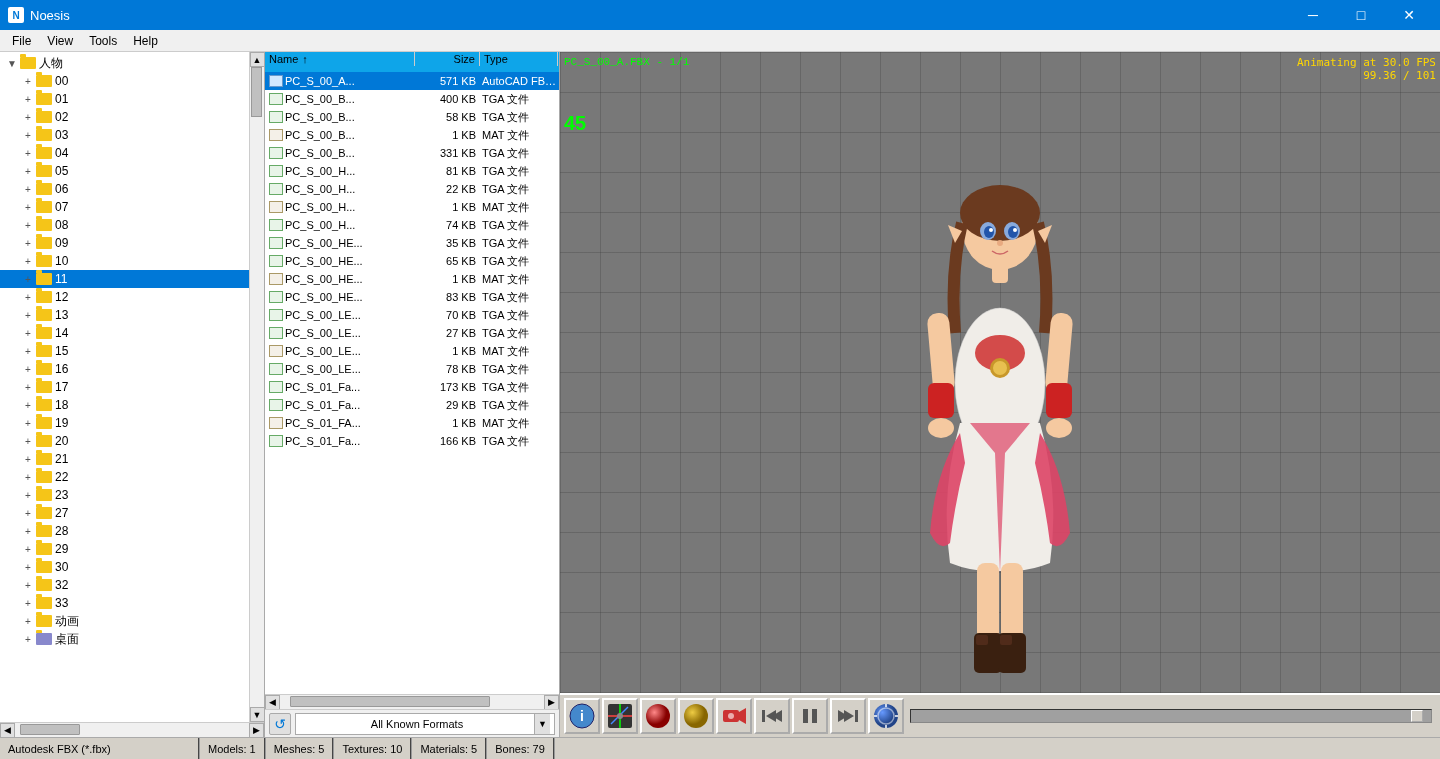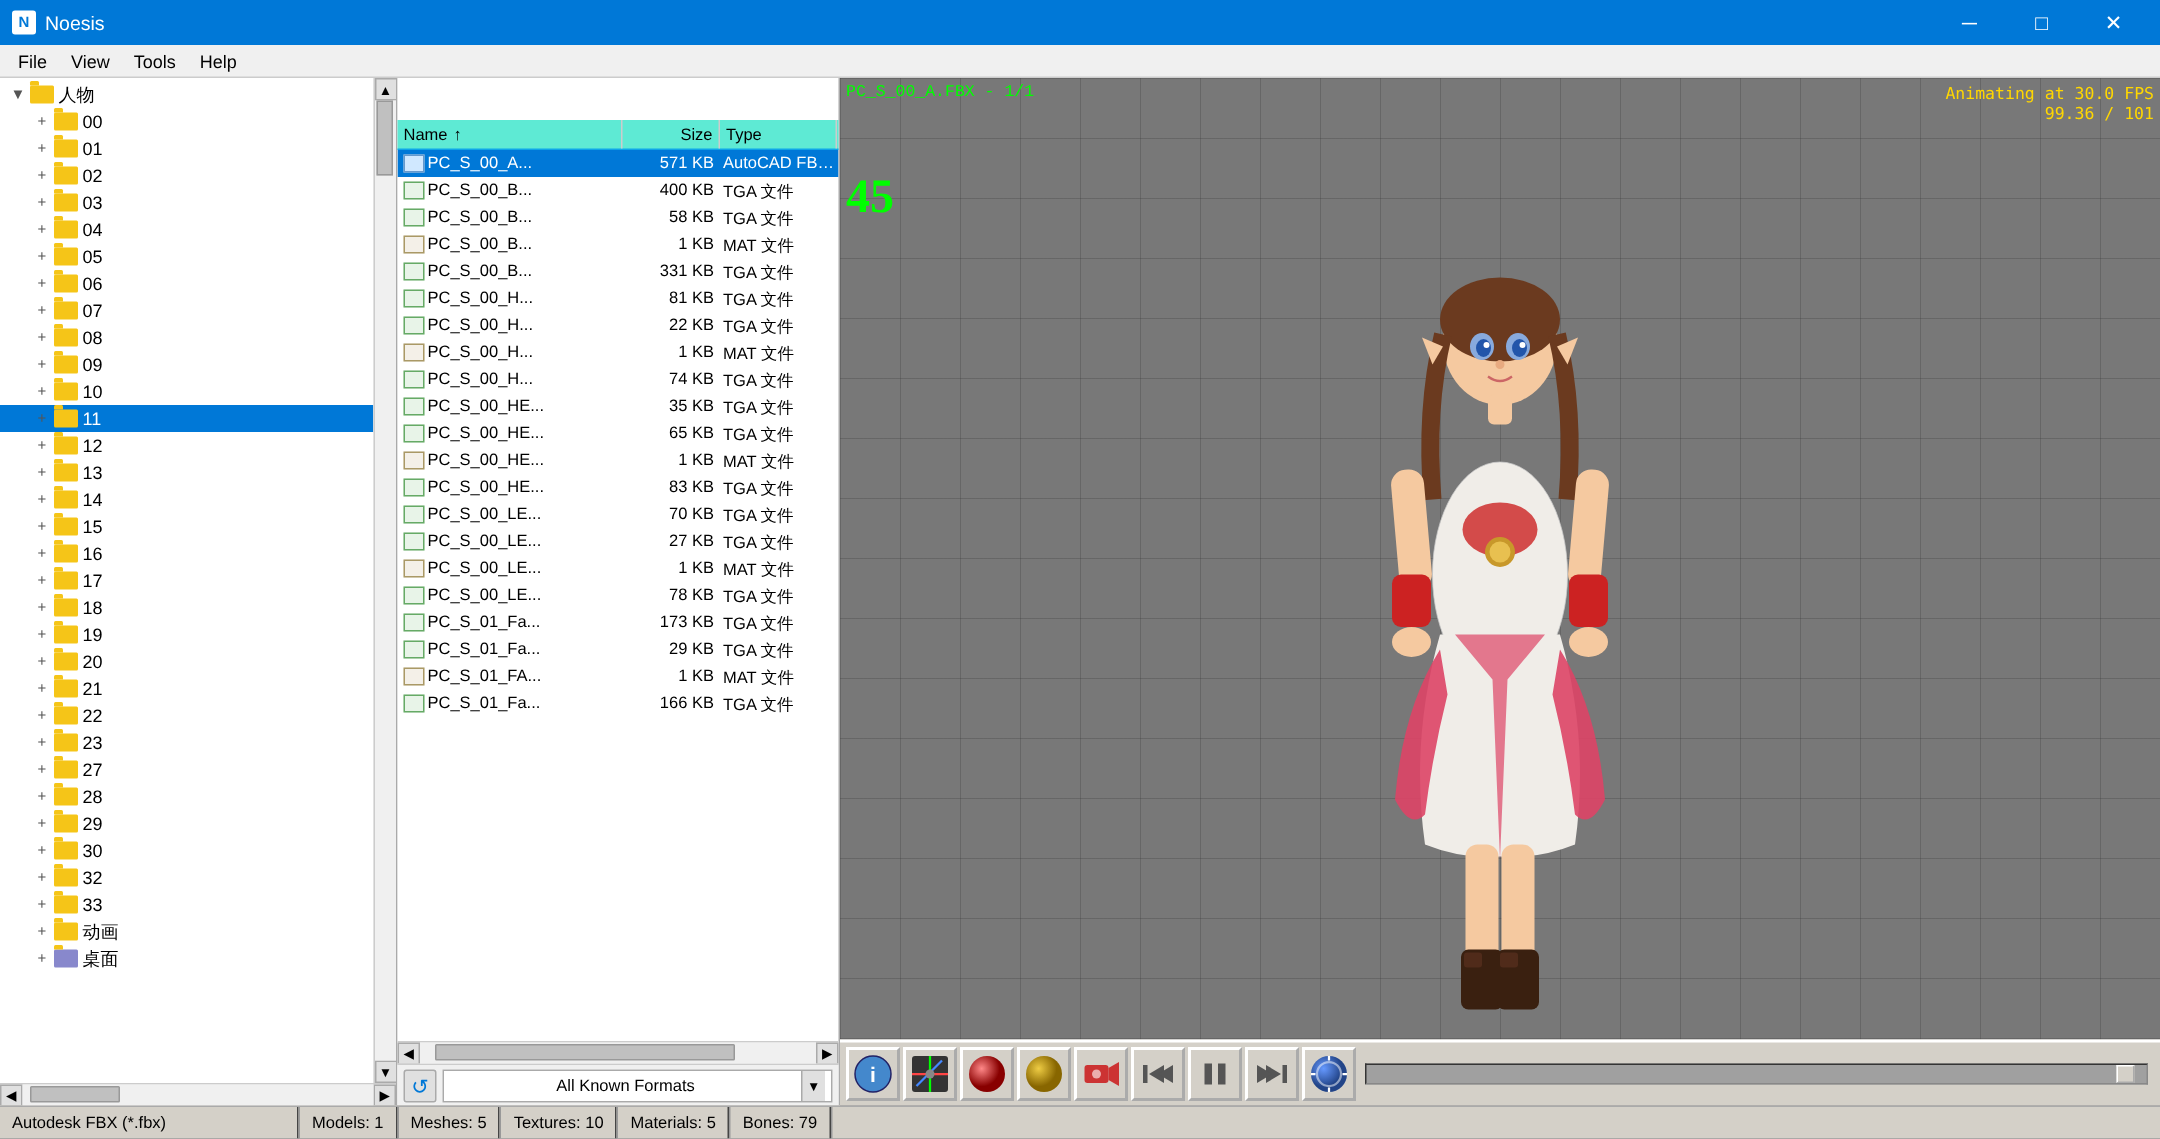--- a/index.html
+++ b/index.html
@@ -135,24 +135,23 @@
     #file-panel {
       width: 295px;
       background: #ffffff;
       border-right: 1px solid #aaa;
       display: flex;
       flex-direction: column;
     }
 
     #file-header {
       display: flex;
-      background: #5eead4;
-      border-bottom: 1px solid #0ea5e9;
+      background: #0ea5e9;
+      border-bottom: 6px solid #0ea5e9;
       height: 20px;
-      margin-top: 28px;
     }
     .file-col-header {
       padding: 2px 4px;
       border-right: 1px solid #ccc;
       font-size: 11px;
       display: flex;
       align-items: center;
       cursor: pointer;
     }
     .col-name { width: 150px; }
@@ -854,21 +853,21 @@
           <rect x="158" y="520" width="28" height="40" rx="5" fill="#3a2010"></rect>
 
           <rect x="136" y="522" width="12" height="10" rx="2" fill="#5a3020" opacity="0.7"></rect>
           <rect x="160" y="522" width="12" height="10" rx="2" fill="#5a3020" opacity="0.7"></rect>
         </svg>
       </div>
 
       <div class="viewport-overlay-tl">
         <span>PC_S_00_A.FBX - 1/1</span>
       </div>
-      <div style="position:absolute; top:60px; left:4px; color:#00ff00; font-family:Liberation Serif, serif; font-size:32px; font-weight:bold;">
+      <div style="position:absolute; top:60px; left:4px; color:#00ff00; font-family:Liberation Sans, sans-serif; font-size:20px; font-weight:bold;">
         <span>45</span>
       </div>
       <div class="viewport-overlay-tr">
         <div>Animating at 30.0 FPS</div>
         <div>99.36 / 101</div>
       </div>
 
       <div id="viewport-toolbar">
 
         <div class="tool-btn">

